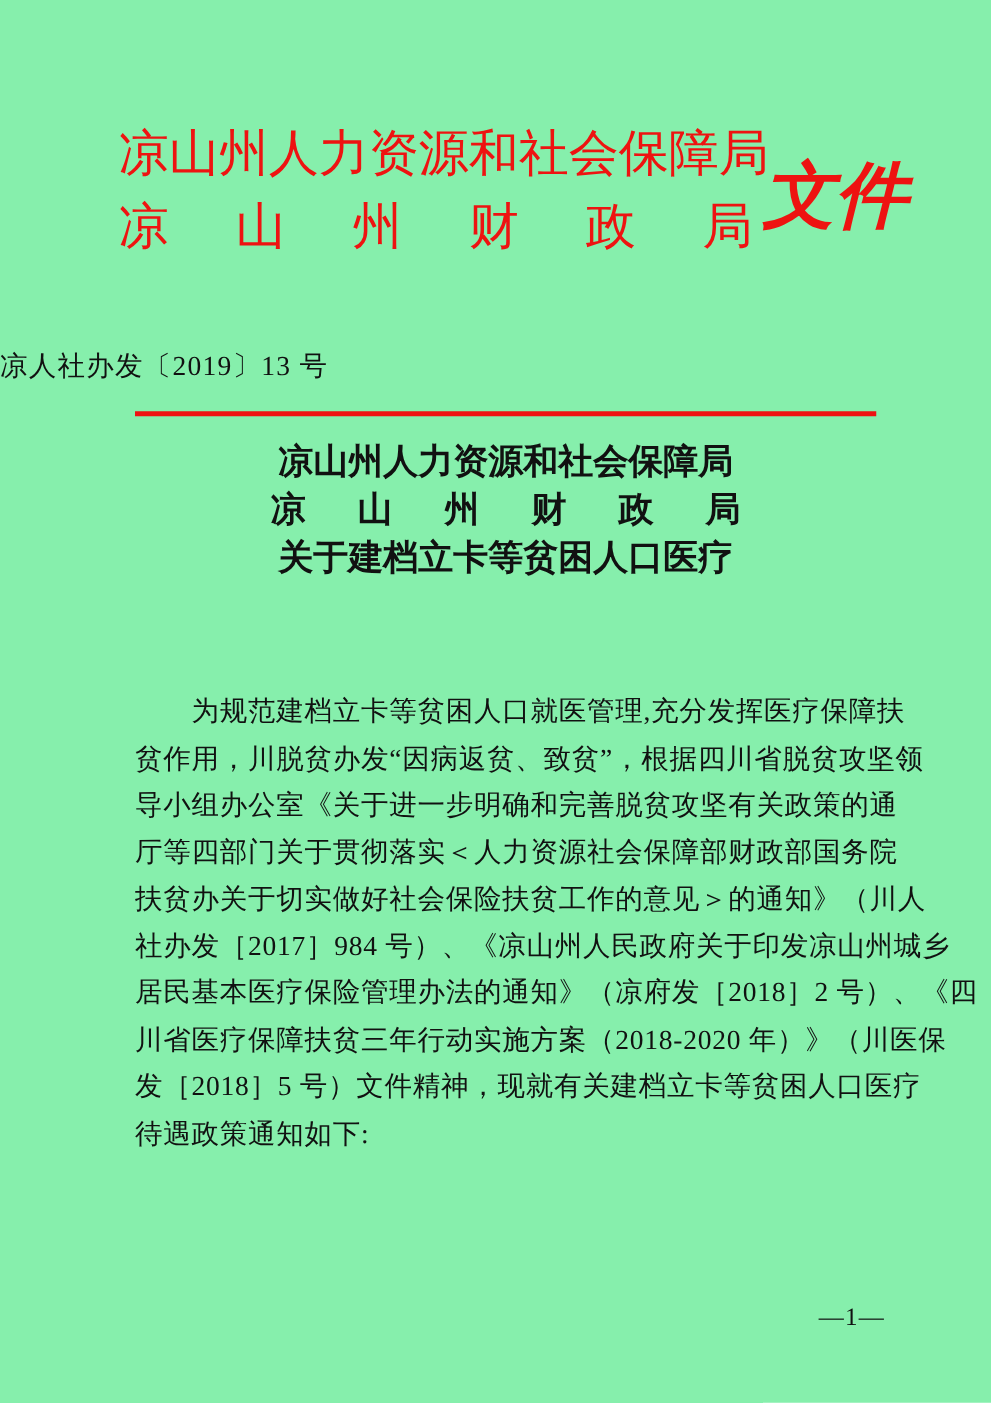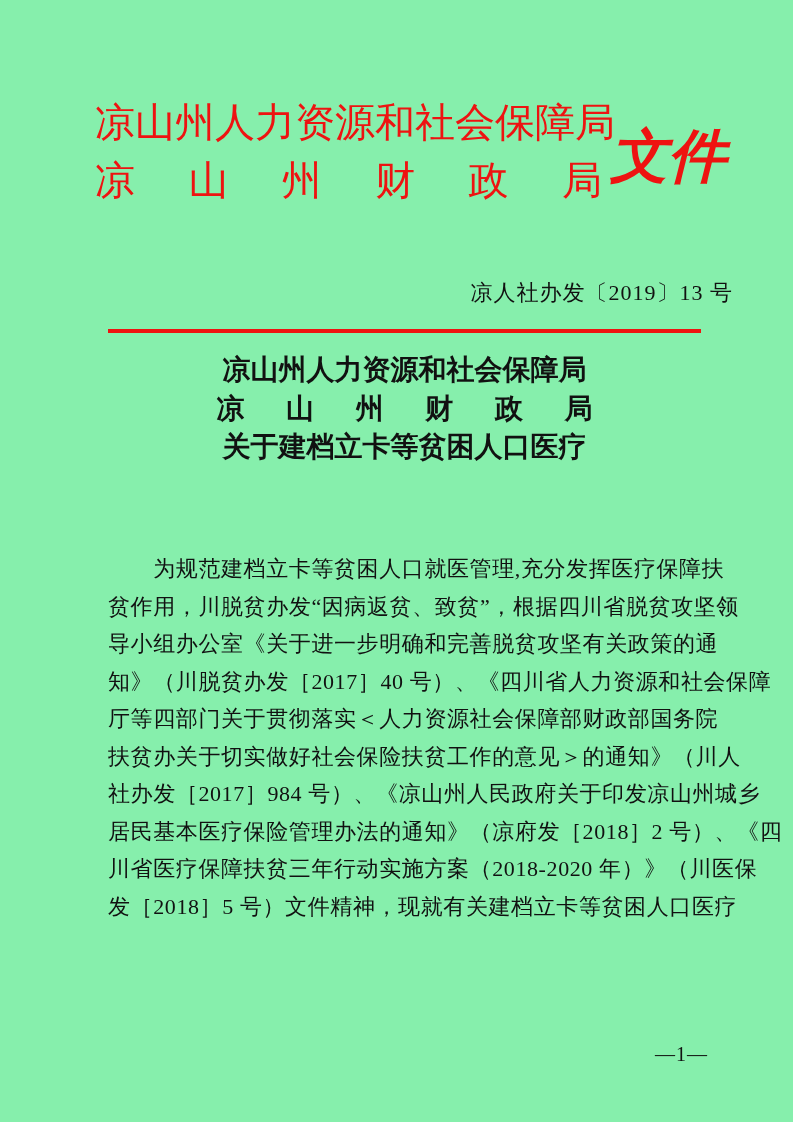--- a/index.html
+++ b/index.html
@@ -26,21 +26,21 @@
   }
   .doc-type {
     position: absolute; left: 610px; top: 122px; width: 118px;
     font-size: 58px; line-height: 70px; font-weight: bold;
     color: #ee1311; white-space: nowrap; font-style: italic;
   }
 
   
   .doc-number {
     position: absolute; left: 0; top: 278px; width: 733px;
-    text-align: right;
+    text-align: left;
     font-size: 22px; line-height: 30px;
     color: #111111; letter-spacing: 1px;
   }
 
   
   .red-line {
     position: absolute; left: 108px; top: 329px;
     width: 593px; height: 4px;
     background: #ee1311;
   }
@@ -107,24 +107,24 @@
         <span>政</span>
         <span>局</span>
       </div>
     <div>关于建档立卡等贫困人口医疗</div>
   </div>
 
   <div class="body-text">
     <div class="body-line">　　为规范建档立卡等贫困人口就医管理,充分发挥医疗保障扶</div>
     <div class="body-line">贫作用，川脱贫办发“因病返贫、致贫”，根据四川省脱贫攻坚领</div>
     <div class="body-line">导小组办公室《关于进一步明确和完善脱贫攻坚有关政策的通</div>
-    <div class="body-line">知》（川脱贫办发［2017］40 号）、《四川省人力资源和社会保障</div>
     <div class="body-line">厅等四部门关于贯彻落实＜人力资源社会保障部财政部国务院</div>
     <div class="body-line">扶贫办关于切实做好社会保险扶贫工作的意见＞的通知》（川人</div>
     <div class="body-line">社办发［2017］984 号）、《凉山州人民政府关于印发凉山州城乡</div>
     <div class="body-line">居民基本医疗保险管理办法的通知》（凉府发［2018］2 号）、《四</div>
     <div class="body-line">川省医疗保障扶贫三年行动实施方案（2018-2020 年）》（川医保</div>
     <div class="body-line">发［2018］5 号）文件精神，现就有关建档立卡等贫困人口医疗</div>
+    <div class="body-line">待遇政策通知如下:</div>
   </div>
 
   <div class="page-number">—1—</div>
 
 </div>
 
 </body></html>

